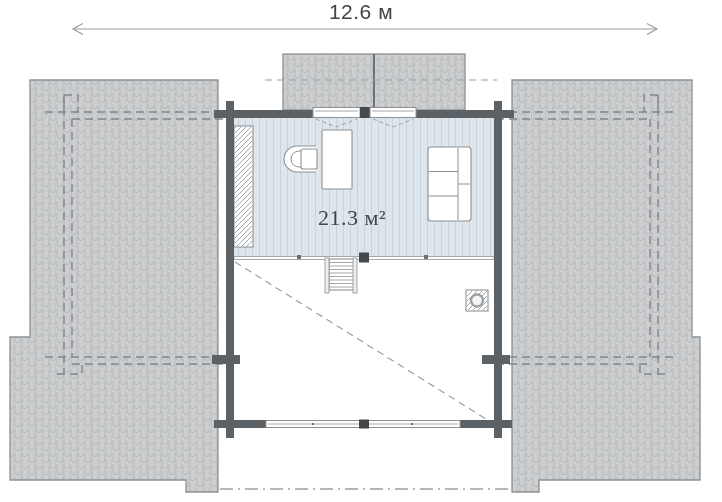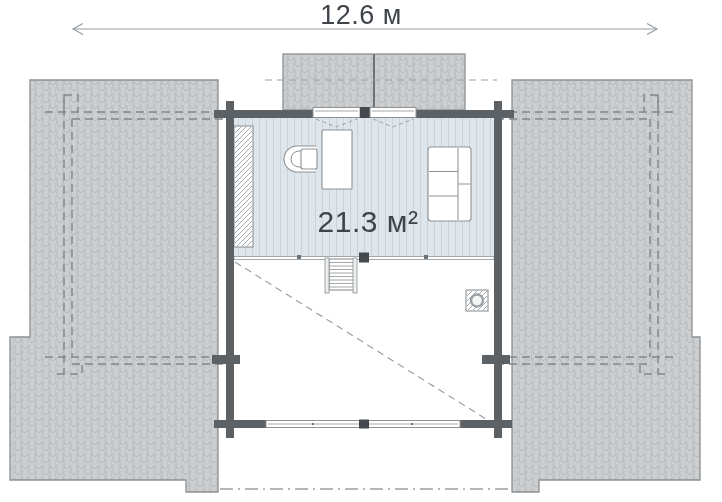--- a/index.html
+++ b/index.html
@@ -8,25 +8,25 @@
     --floor-stripe:#c9d3db; --text:#3f444a; --dash:#9aa0a5; --white:#ffffff;
   }
   html,body{margin:0;padding:0;background:#fff;}
   .stage{
     position:relative;width:722px;height:502px;background:#fff;overflow:hidden;
     font-family:"Liberation Sans", sans-serif;
   }
   .stage svg{position:absolute;left:0;top:0;}
   .dim-label{
     position:absolute;top:0px;left:8px;width:706px;text-align:center;
-    font-size:27px;color:var(--text);letter-spacing:.5px;
+    font-size:21px;color:var(--text);letter-spacing:.5px;
   }
   .area-label{
-    position:absolute;top:205px;left:282px;width:172px;text-align:center;
-    font-size:30px;color:var(--text);letter-spacing:.5px;
+    position:absolute;top:205px;left:266px;width:172px;text-align:center;
+    font-size:22px;color:var(--text);letter-spacing:.5px;font-family:Liberation Serif, serif;
   }
   
   .roof{fill:url(#p-shingle);stroke:var(--outline);stroke-width:1.3;}
   .sh-bg{fill:var(--roof-fill);}
   .sh-ln{stroke:var(--roof-line);stroke-width:1;fill:none;}
   .fl-bg{fill:var(--floor-fill);}
   .fl-ln{stroke:var(--floor-stripe);stroke-width:1;}
   .ht-ln{stroke:#a4a9ad;stroke-width:1;fill:none;}
   .wall{fill:var(--wall);}
   .walld{fill:var(--wall-dark);}

